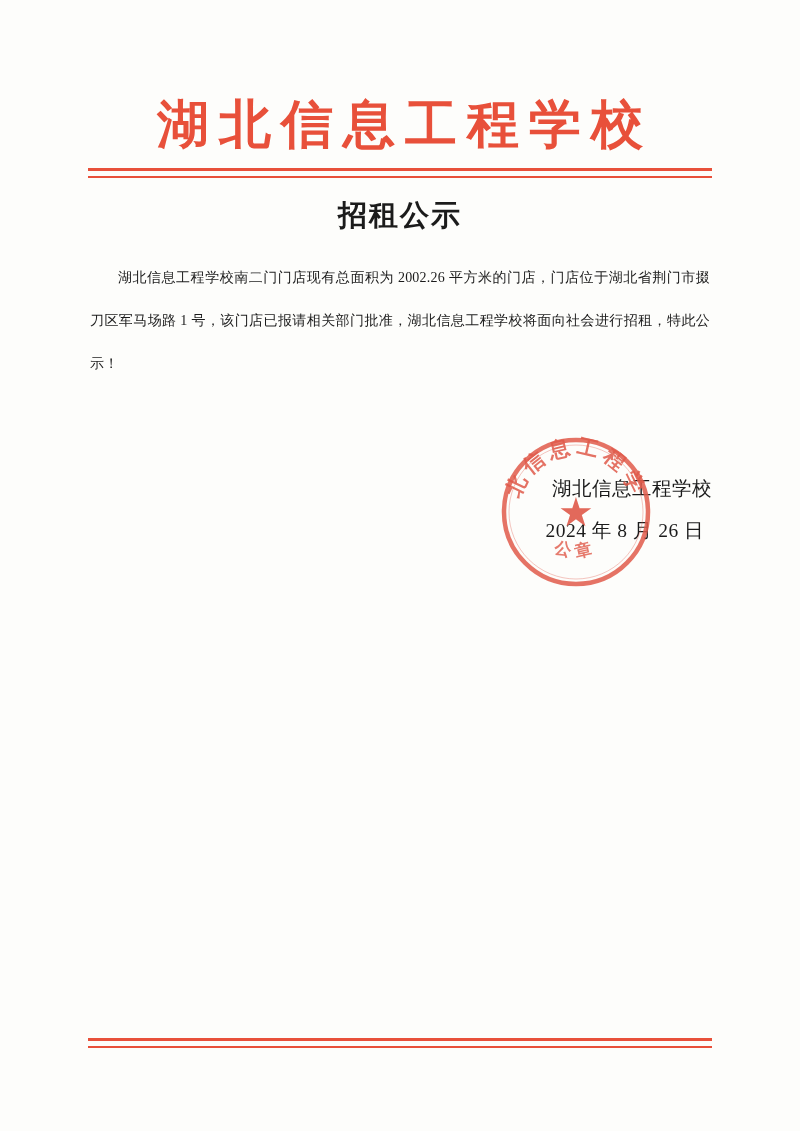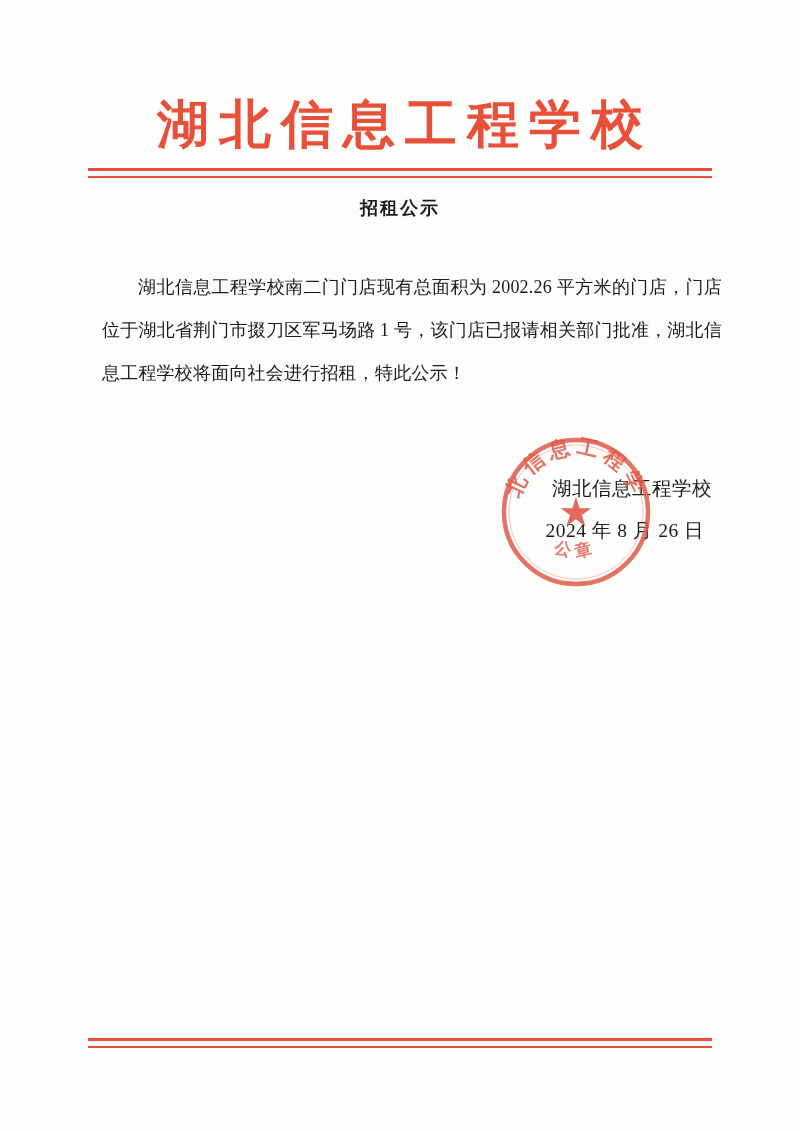--- a/index.html
+++ b/index.html
@@ -68,39 +68,38 @@
 
   
   .doc-title {
     position: absolute;
     left: 0;
     top: 196px;
     width: 624px;
     text-align: center;
     font-family: "DejaVu Serif", "Liberation Serif", serif;
     font-weight: bold;
-    font-size: 18px;
+    font-size: 29px;
     letter-spacing: 2px;
     color: #1b1b1b;
   }
 
   
   .body-text {
     position: absolute;
     left: 2px;
-    top: 266px;
+    top: 256px;
     width: 620px;
-    font-size: 18px;
+    font-size: 14px;
     line-height: 43px;
     color: #1b1b1b;
     text-align: justify;
     text-justify: inter-ideograph;
     text-indent: 2em;
     letter-spacing: 0.2px;
-    margin-left: 12px;
   }
 
   
   .signature {
     position: absolute;
     left: 0;
     top: 468px;
     width: 624px;
     text-align: right;
     padding-right: 0px;

